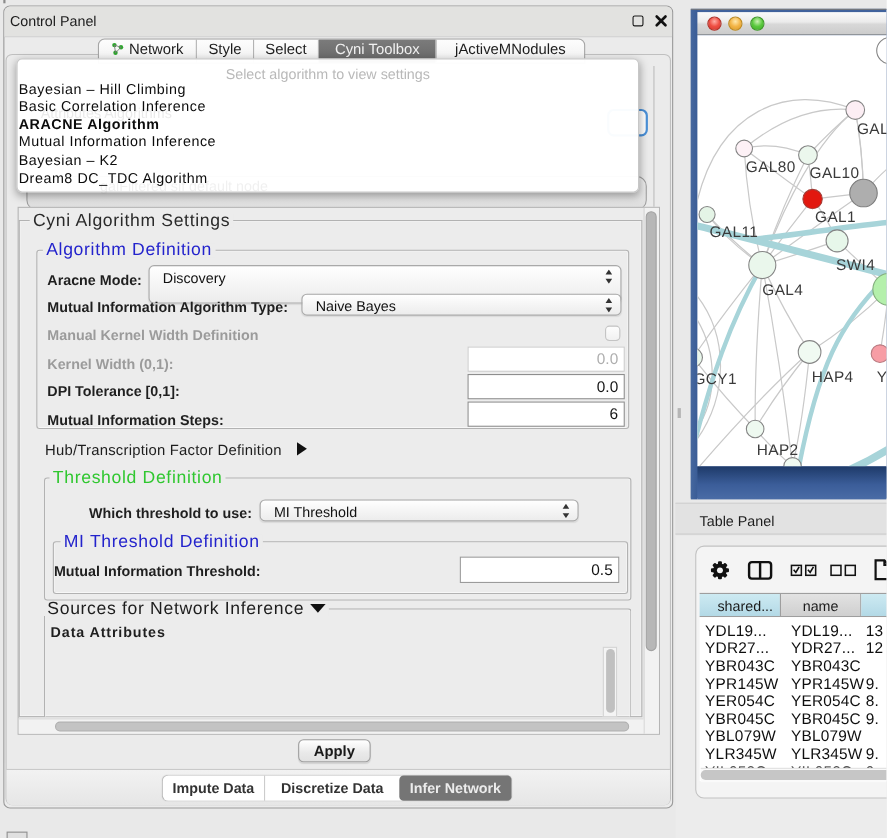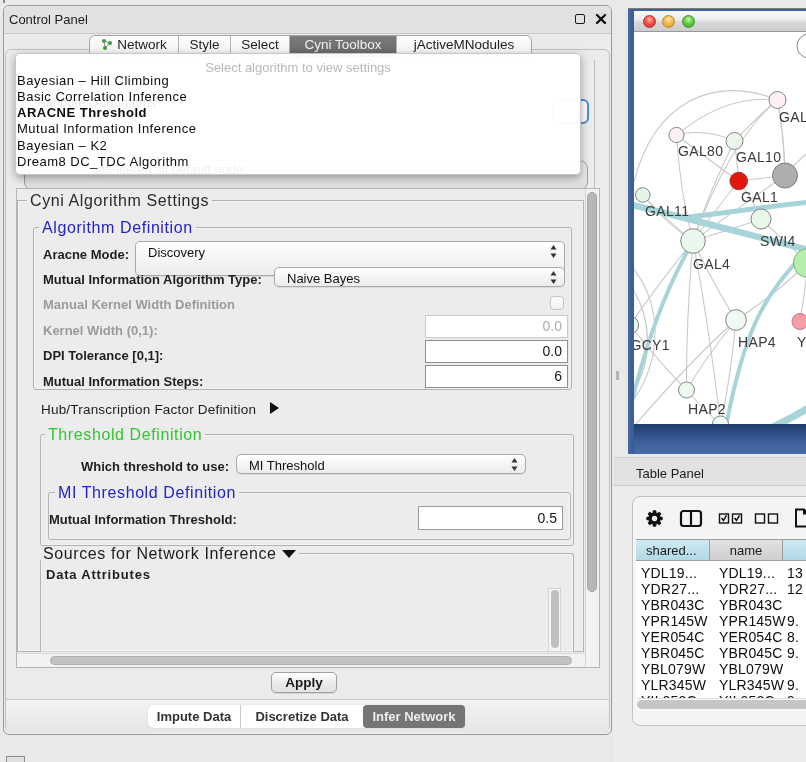--- a/index.html
+++ b/index.html
@@ -124,21 +124,21 @@
  <div style="width:102px;text-align:center;line-height:23px;background:#757575;color:#ececec;border-radius:4px">Infer Network</div>
 </div>
 
 <div class="ab" style="left:6px;top:756px;width:19px;height:12px;border:1px solid #8f8f8f;background:#e0e0e0"></div>
 <div class="ab" style="left:3px;top:0;width:2px;height:3px;background:#8a8a8a"></div>
 
 <div class="ab" style="left:15px;top:53px;width:566px;height:122px;background:rgba(255,255,255,0.97);border:1px solid #c7c7c7;border-radius:5px;box-shadow:0 3px 8px rgba(0,0,0,0.35)">
  <div style="position:absolute;left:21px;top:41px;font-size:13px;color:rgba(140,140,140,0.18)">Attributes Algorithms</div>
  <div style="position:absolute;left:75px;top:108px;font-size:13px;color:rgba(140,140,140,0.13)">galFiltered sif default node</div>
  <div style="position:absolute;left:0;top:5.5px;width:100%;text-align:center;font-size:13px;color:#b9b9b9">Select algorithm to view settings</div>
- <div style="position:absolute;left:1px;top:18.5px;letter-spacing:0.5px;font-size:13px;color:#0c0c0c;line-height:16.3px">Bayesian – Hill Climbing<br>Basic Correlation Inference<br><b>ARACNE Threshold</b><br>Mutual Information Inference<br>Bayesian – K2<br>Dream8 DC_TDC Algorithm</div>
+ <div style="position:absolute;left:1px;top:18.5px;letter-spacing:0.5px;font-size:13px;color:#0c0c0c;line-height:16.3px">Bayesian – Hill Climbing<br>Basic Correlation Inference<br><b>ARACNE Algorithm</b><br>Mutual Information Inference<br>Bayesian – K2<br>Dream8 DC_TDC Algorithm</div>
 </div>
 
 <div class="ab" style="left:616px;top:371px;width:3px;height:9px;background:#b5b5b5"></div>
 
 <div class="ab" style="left:628px;top:8px;width:178px;height:445px;background:#40629c;border-top:1px solid #7a7a7a">
  <div style="position:absolute;left:0;top:0;width:6px;height:445px;background:linear-gradient(90deg,#46689f,#3a5c96)"></div>
  <div style="position:absolute;left:6px;top:2px;width:172px;height:21px;background:linear-gradient(#fafafa,#ebebeb 45%,#d8d8d8 55%,#cccccc);border-bottom:1px solid #9a9a9a">
   <div style="position:absolute;left:8.5px;top:4px;width:13px;height:13px;border-radius:50%;background:radial-gradient(circle at 50% 32%,#ffada5 0%,#ee4d42 50%,#ce3a31 100%);border:1px solid #b03028"></div>
   <div style="position:absolute;left:27.5px;top:4px;width:13px;height:13px;border-radius:50%;background:radial-gradient(circle at 50% 32%,#ffe9ad 0%,#f3b445 50%,#d6992c 100%);border:1px solid #bd8a20"></div>
   <div style="position:absolute;left:48px;top:4px;width:13px;height:13px;border-radius:50%;background:radial-gradient(circle at 50% 32%,#ccf2b4 0%,#59c83c 50%,#42ab2c 100%);border:1px solid #3d9928"></div>
@@ -248,21 +248,21 @@
         <rect x="99.5" y="9" width="9" height="9"></rect>
   <path d="M88.5 13 l2 2.4 3-5" stroke-width="1.5"></path>
         <path d="M101.5 13 l2 2.4 3-5" stroke-width="1.5"></path>
   <rect x="122.5" y="9" width="9" height="9"></rect>
         <rect x="135.5" y="9" width="9" height="9"></rect>
  </g>
  <path d="M163 4.5 h8 l4 4 v13 h-12 Z M171 4.5 v4 h4" fill="none" stroke="#111" stroke-width="2"></path>
 </svg>
 
 <div class="ab" style="left:636px;top:539px;width:170px;height:22px;border-top:1px solid #9e9e9e;border-bottom:1px solid #9e9e9e;font-size:13px;color:#1a1a1a;display:flex">
- <div style="width:74px;background:linear-gradient(#cdeaf2,#b3d9e6);border-right:1px solid #9e9e9e;text-align:left;text-indent:10px;line-height:21px">shared...</div>
+ <div style="width:74px;background:linear-gradient(#cdeaf2,#b3d9e6);border-right:1px solid #9e9e9e;text-align:center;text-indent:10px;line-height:21px">shared...</div>
  <div style="width:73px;background:linear-gradient(#e2e2e2,#cfcfcf);border-right:1px solid #9e9e9e;text-align:center;line-height:21px">name</div>
  <div style="flex:1;background:linear-gradient(#cdeaf2,#b3d9e6)"></div>
 </div>
 <div class="ab" style="left:636px;top:561px;width:170px;height:149px;background:#fff;overflow:hidden">
  <div style="position:absolute;left:5px;top:4px;font-size:14px;letter-spacing:0.2px;color:#0e0e0e;line-height:16px">YDL19...<br>YDR27...<br>YBR043C<br>YPR145W<br>YER054C<br>YBR045C<br>YBL079W<br>YLR345W<br>YIL052C</div>
  <div style="position:absolute;left:83px;top:4px;font-size:14px;letter-spacing:0.2px;color:#0e0e0e;line-height:16px">YDL19...<br>YDR27...<br>YBR043C<br>YPR145W<br>YER054C<br>YBR045C<br>YBL079W<br>YLR345W<br>YIL052C</div>
  <div style="position:absolute;left:151px;top:4px;font-size:14px;letter-spacing:0.2px;color:#0e0e0e;line-height:16px">13<br>12<br><br>9.<br>8.<br>9.<br><br>9.<br>9.</div>
 </div>
 <div class="ab" style="left:637px;top:698px;width:169px;height:13px;background:#fafafa;border-top:1px solid #e0e0e0"></div>
 <div class="ab" style="left:637px;top:700px;width:169px;height:9px;background:#c6c6c6;border-radius:5px 0 0 5px"></div>

